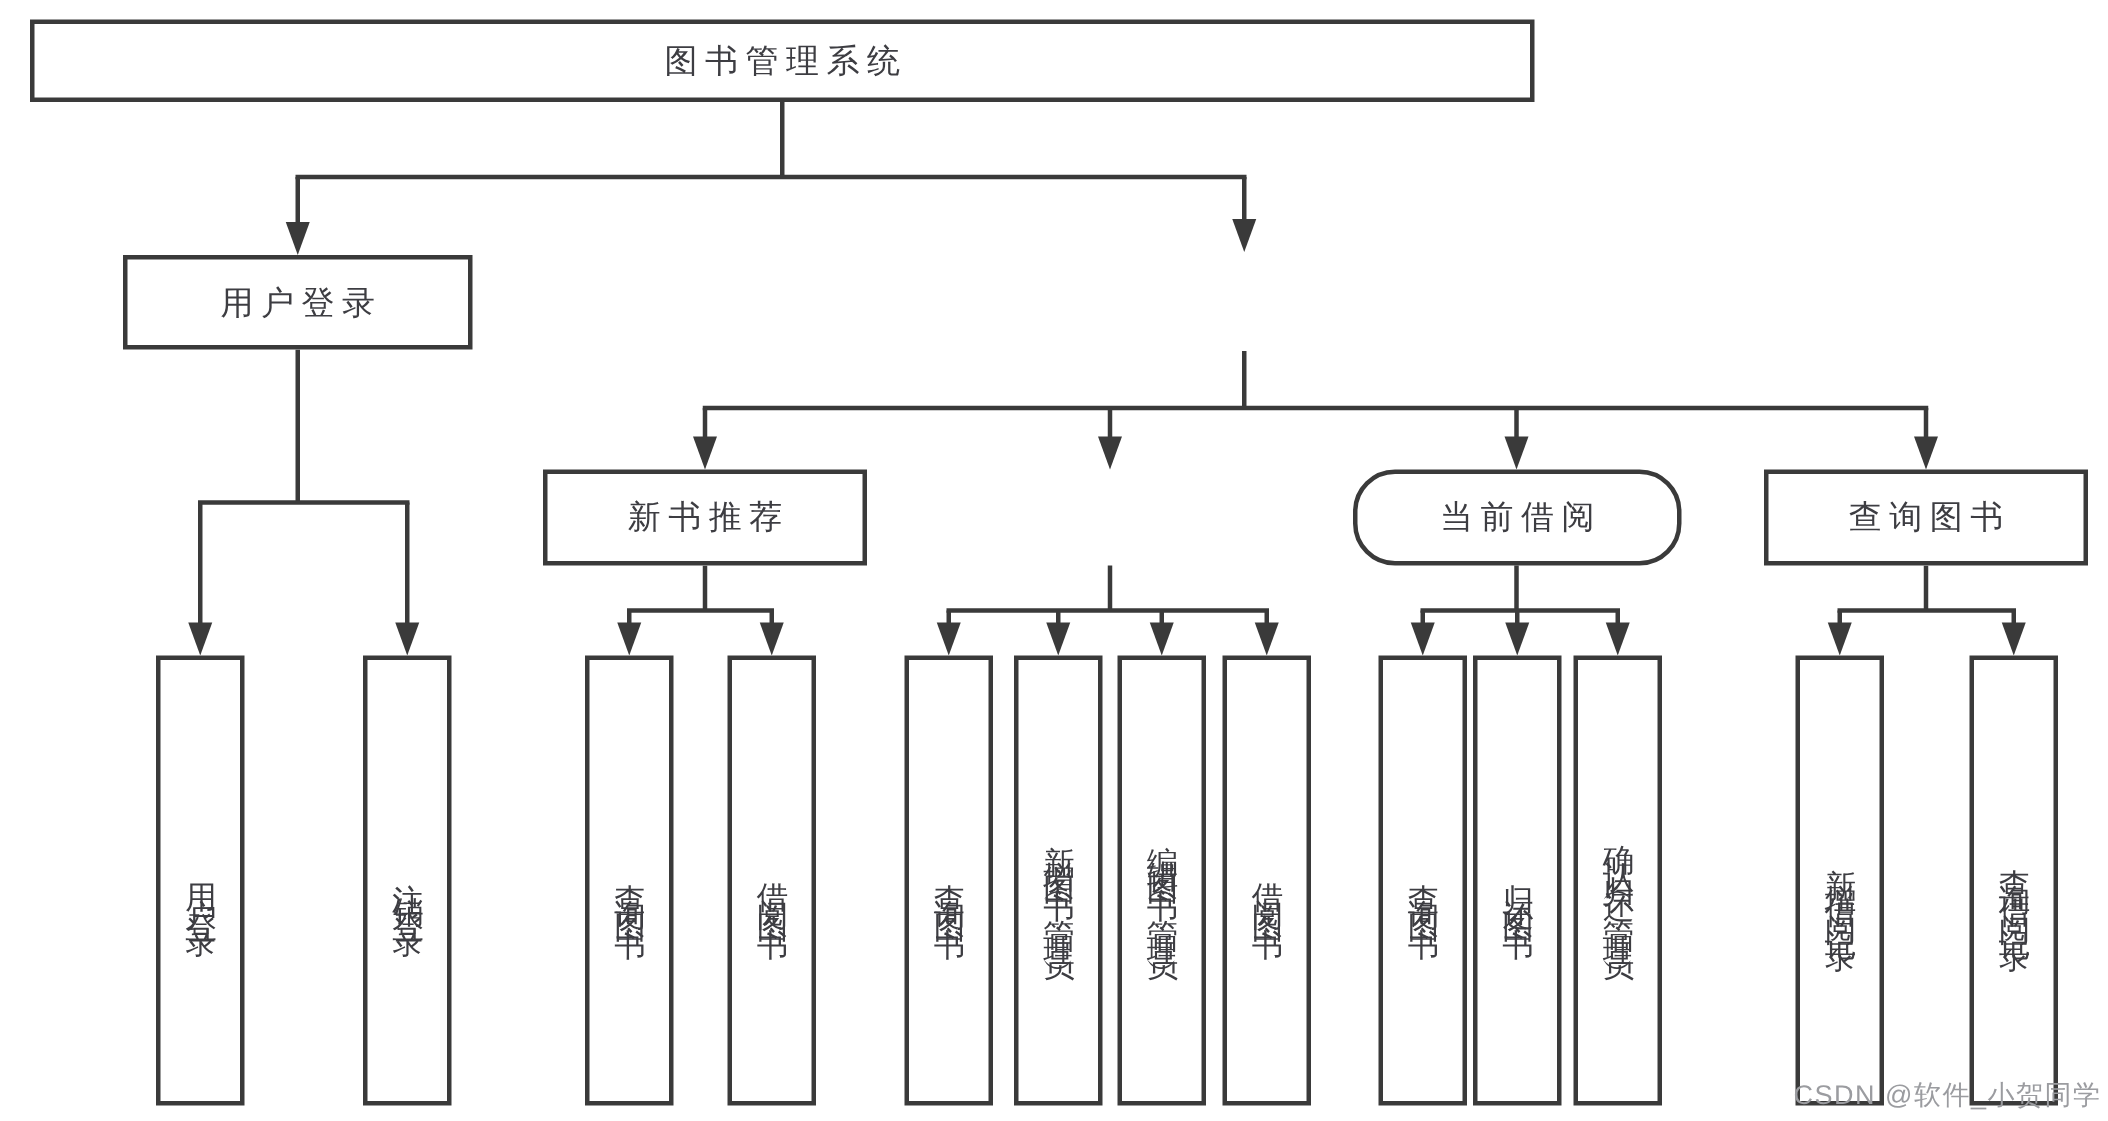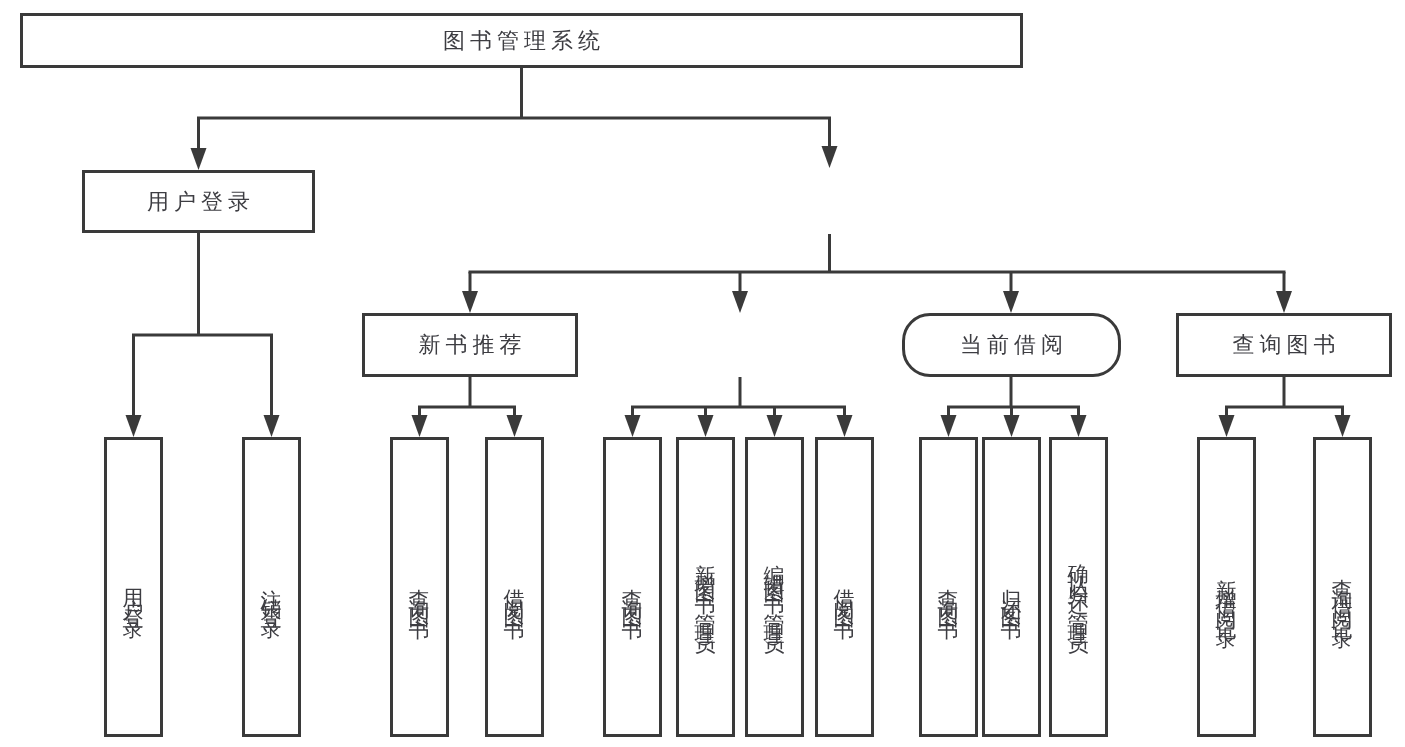--- a/index.html
+++ b/index.html
@@ -183,14 +183,15 @@
     <span>确认归还（管理员）</span>
   </div>
 
   <div class="node v-node" style="left:1197px; top:437px; width:59px; height:300px;">
     <span>新增借阅记录</span>
   </div>
   <div class="node v-node" style="left:1313px; top:437px; width:59px; height:300px;">
     <span>查询借阅记录</span>
   </div>
 
+  <div class="watermark">CSDN @软件_小贺同学</div>
 
 </div>
 
 </body></html>

